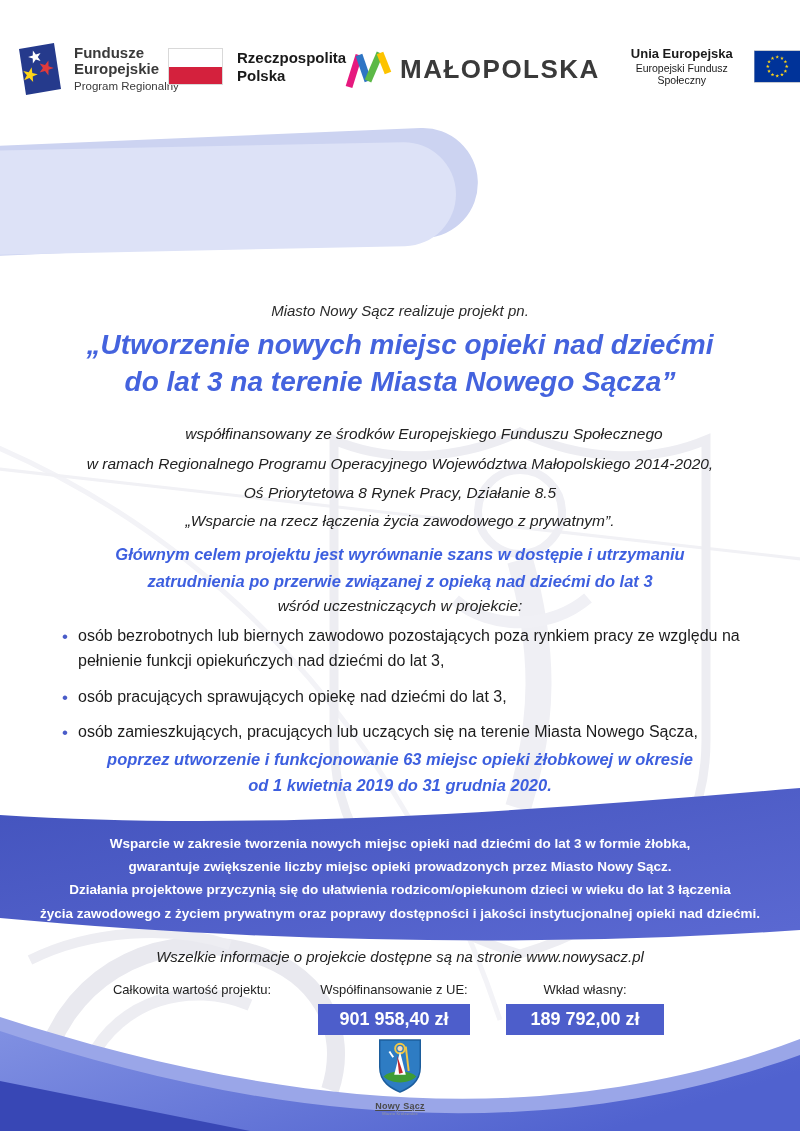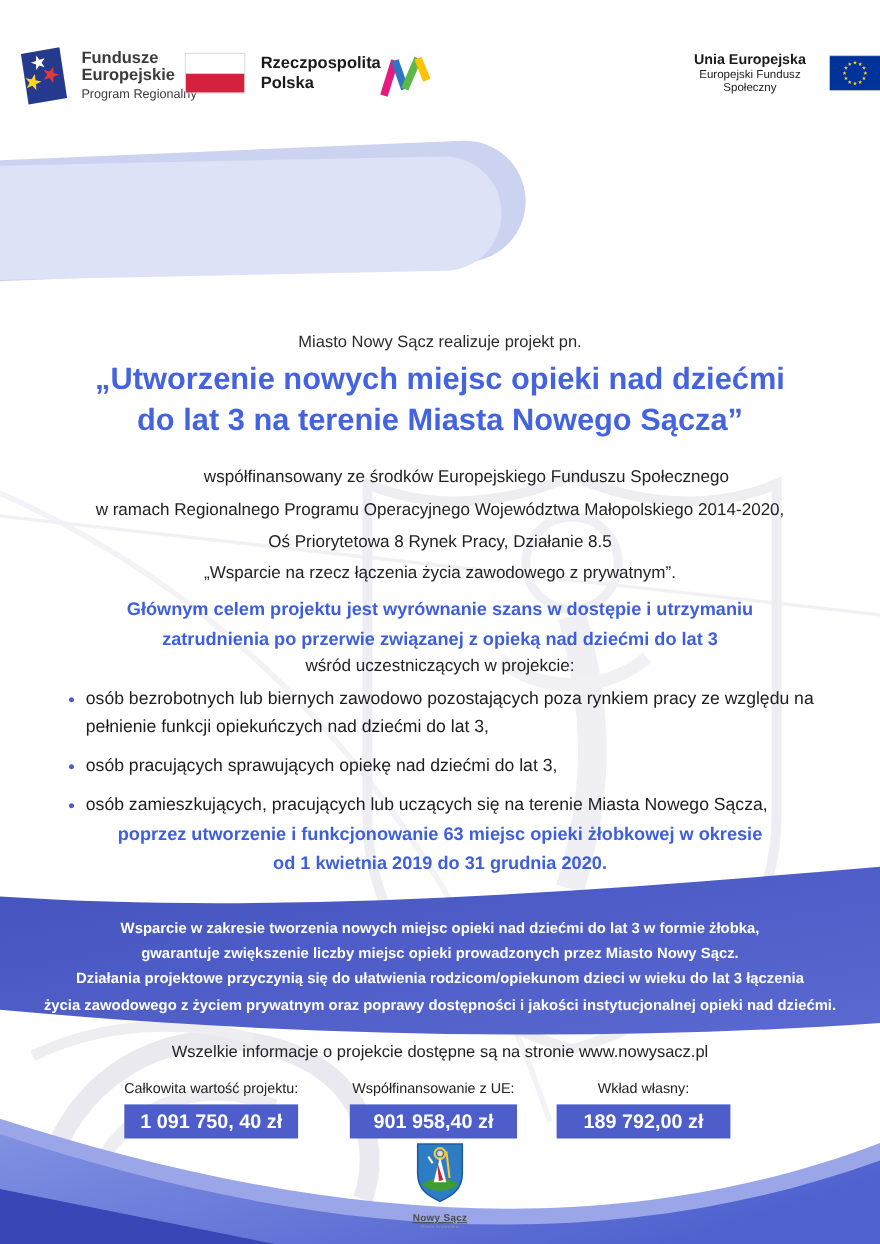--- a/index.html
+++ b/index.html
@@ -1,20 +1,20 @@
 <!DOCTYPE html>
 <html lang="pl"><head>
 <meta charset="utf-8">
 <style>
   html,body{margin:0;padding:0;background:#fff;}
   .poster{
     position:relative;width:800px;height:1131px;background:#fff;overflow:hidden;
     font-family:"Liberation Sans",sans-serif;color:#1f1f1f;
   }
-  .abs{position:absolute;}
+  .abs{position:absolute;font-style:italic;}
   
   .watermark{position:absolute;left:0;top:0;z-index:0;}
   
   .logos{position:absolute;left:0;top:40px;width:800px;height:75px;z-index:3;}
   .logo{position:absolute;display:flex;align-items:center;}
   .logo-fe{left:18px;top:2px;}
   .fe-text{margin-left:12px;line-height:1.08;}
   .fe-b{font-size:15px;font-weight:bold;color:#3a3a3a;}
   .fe-s{font-size:11.5px;color:#3a3a3a;margin-top:3px;}
   .logo-pl{left:168px;top:8px;}
@@ -121,20 +121,21 @@
       </div>
     </div>
 
     <div class="logo logo-mp">
       <svg width="48" height="42" viewBox="0 0 48 42">
         <line x1="5" y1="39" x2="15" y2="7" stroke="#e6197e" stroke-width="7"></line>
         <line x1="15" y1="7" x2="24" y2="33" stroke="#2e75c4" stroke-width="7"></line>
         <line x1="24" y1="33" x2="36" y2="5" stroke="#5cb947" stroke-width="7"></line>
         <line x1="36" y1="5" x2="44" y2="25" stroke="#fdc300" stroke-width="7"></line>
       </svg>
+      <div class="mp-label">MAŁOPOLSKA</div>
     </div>
 
     <div class="logo logo-eu">
       <div class="eu-text">
         <div class="eu-b">Unia Europejska</div>
         <div class="eu-s">Europejski Fundusz Społeczny</div>
       </div>
       <svg width="54" height="37" viewBox="0 0 54 37">
         <rect x="0" y="0" width="54" height="37" fill="#003399" stroke="#cfcfcf" stroke-width="1"></rect>
         <use href="#star5" fill="#ffd617" transform="translate(38,18.5) scale(0.38)"></use>
@@ -202,21 +203,20 @@
       <div>Działania projektowe przyczynią się do ułatwienia rodzicom/opiekunom dzieci w wieku do lat 3 łączenia</div>
       <div>życia zawodowego z życiem prywatnym oraz poprawy dostępności i jakości instytucjonalnej opieki nad dziećmi.</div>
     </div>
   </div>
 
   <div class="abs ctr info">Wszelkie informacje o projekcie dostępne są na stronie www.nowysacz.pl</div>
 
   <div class="stats">
     <div class="stat st1">
       <div class="lbl">Całkowita wartość projektu:</div>
-      <div class="val">1 091 750, 40 zł</div>
     </div>
     <div class="stat st2">
       <div class="lbl">Współfinansowanie z UE:</div>
       <div class="val">901 958,40 zł</div>
     </div>
     <div class="stat st3">
       <div class="lbl">Wkład własny:</div>
       <div class="val">189 792,00 zł</div>
     </div>
   </div>

